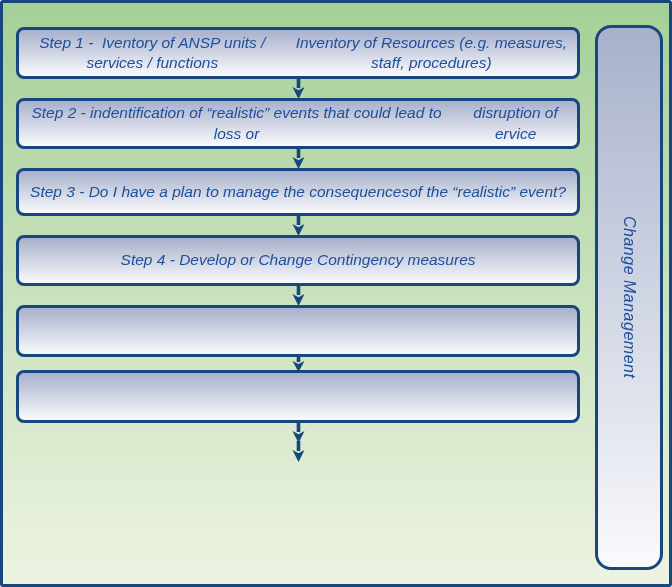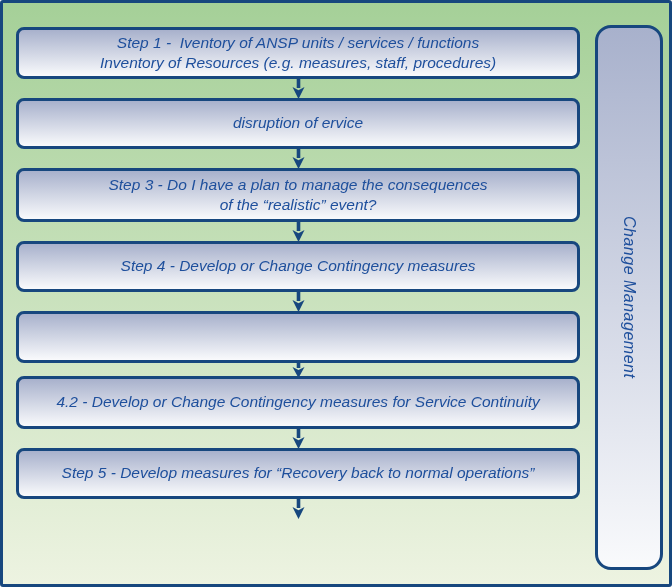--- a/index.html
+++ b/index.html
@@ -29,31 +29,31 @@
     width:565px;
     display:flex;
     flex-direction:column;
   }
   .box{
     width:100%;
     border:3px solid var(--border);
     border-radius:8px;
     background:linear-gradient(180deg,var(--box-top) 0%,var(--box-bottom) 100%);
     display:flex;
-    flex-direction:column;
+    flex-direction:row;
     align-items:center;
     justify-content:center;
     text-align:center;
     color:var(--text);
     font-style:italic;
     font-size:15.5px;
     line-height:1.3;
   }
   .line{white-space:pre-wrap;display:block;}
-  .h52{height:52px}.h51{height:51px}.h54{height:54px}.h53{height:53px}
+  .h52{height:52px}.h51{height:51px}.h54{height:48px}.h53{height:53px}
   .arrow-slot{
     height:19px;
     display:flex;
     align-items:center;
     justify-content:center;
     overflow:visible;
   }
   .arrow-slot.sm{height:13px}
   .arrow-slot svg{overflow:visible;color:var(--arrow);}
   .side{
@@ -88,20 +88,21 @@
     </div>
 
     <div class="arrow-slot">
       <svg width="15" height="21" viewBox="0 0 15 21">
           <path d="M5.7 0 h3.6 v10 h-3.6 z" fill="currentColor"></path>
           <path d="M1.5 9 L7.5 21 L13.5 9 L7.5 12.2 Z" fill="currentColor"></path>
         </svg>
     </div>
 
     <div class="box h51">
+      <span class="line">Step 2 - indentification of “realistic” events that could lead to loss or</span>
       <span class="line">disruption of ervice</span>
     </div>
 
     <div class="arrow-slot">
       <svg width="15" height="21" viewBox="0 0 15 21">
           <path d="M5.7 0 h3.6 v10 h-3.6 z" fill="currentColor"></path>
           <path d="M1.5 9 L7.5 21 L13.5 9 L7.5 12.2 Z" fill="currentColor"></path>
         </svg>
     </div>
 
@@ -132,33 +133,29 @@
     </div>
 
     <div class="arrow-slot sm">
       <svg width="15" height="17" viewBox="0 0 15 17">
           <path d="M5.7 0 h3.6 v7 h-3.6 z" fill="currentColor"></path>
           <path d="M1.5 6 L7.5 17 L13.5 6 L7.5 9 Z" fill="currentColor"></path>
         </svg>
     </div>
 
     <div class="box h53">
-      <span class="line">4.2 - Develop or Change Contingency measures for Service Continuity</span>
     </div>
 
     <div class="arrow-slot">
       <svg width="15" height="21" viewBox="0 0 15 21">
           <path d="M5.7 0 h3.6 v10 h-3.6 z" fill="currentColor"></path>
           <path d="M1.5 9 L7.5 21 L13.5 9 L7.5 12.2 Z" fill="currentColor"></path>
         </svg>
     </div>
 
-    <div class="box h51">
-      <span class="line">Step 5 - Develop measures for “Recovery back to normal operations”</span>
-    </div>
 
     <div class="arrow-slot">
       <svg width="15" height="21" viewBox="0 0 15 21">
           <path d="M5.7 0 h3.6 v10 h-3.6 z" fill="currentColor"></path>
           <path d="M1.5 9 L7.5 21 L13.5 9 L7.5 12.2 Z" fill="currentColor"></path>
         </svg>
     </div>
 
 
   </div>

